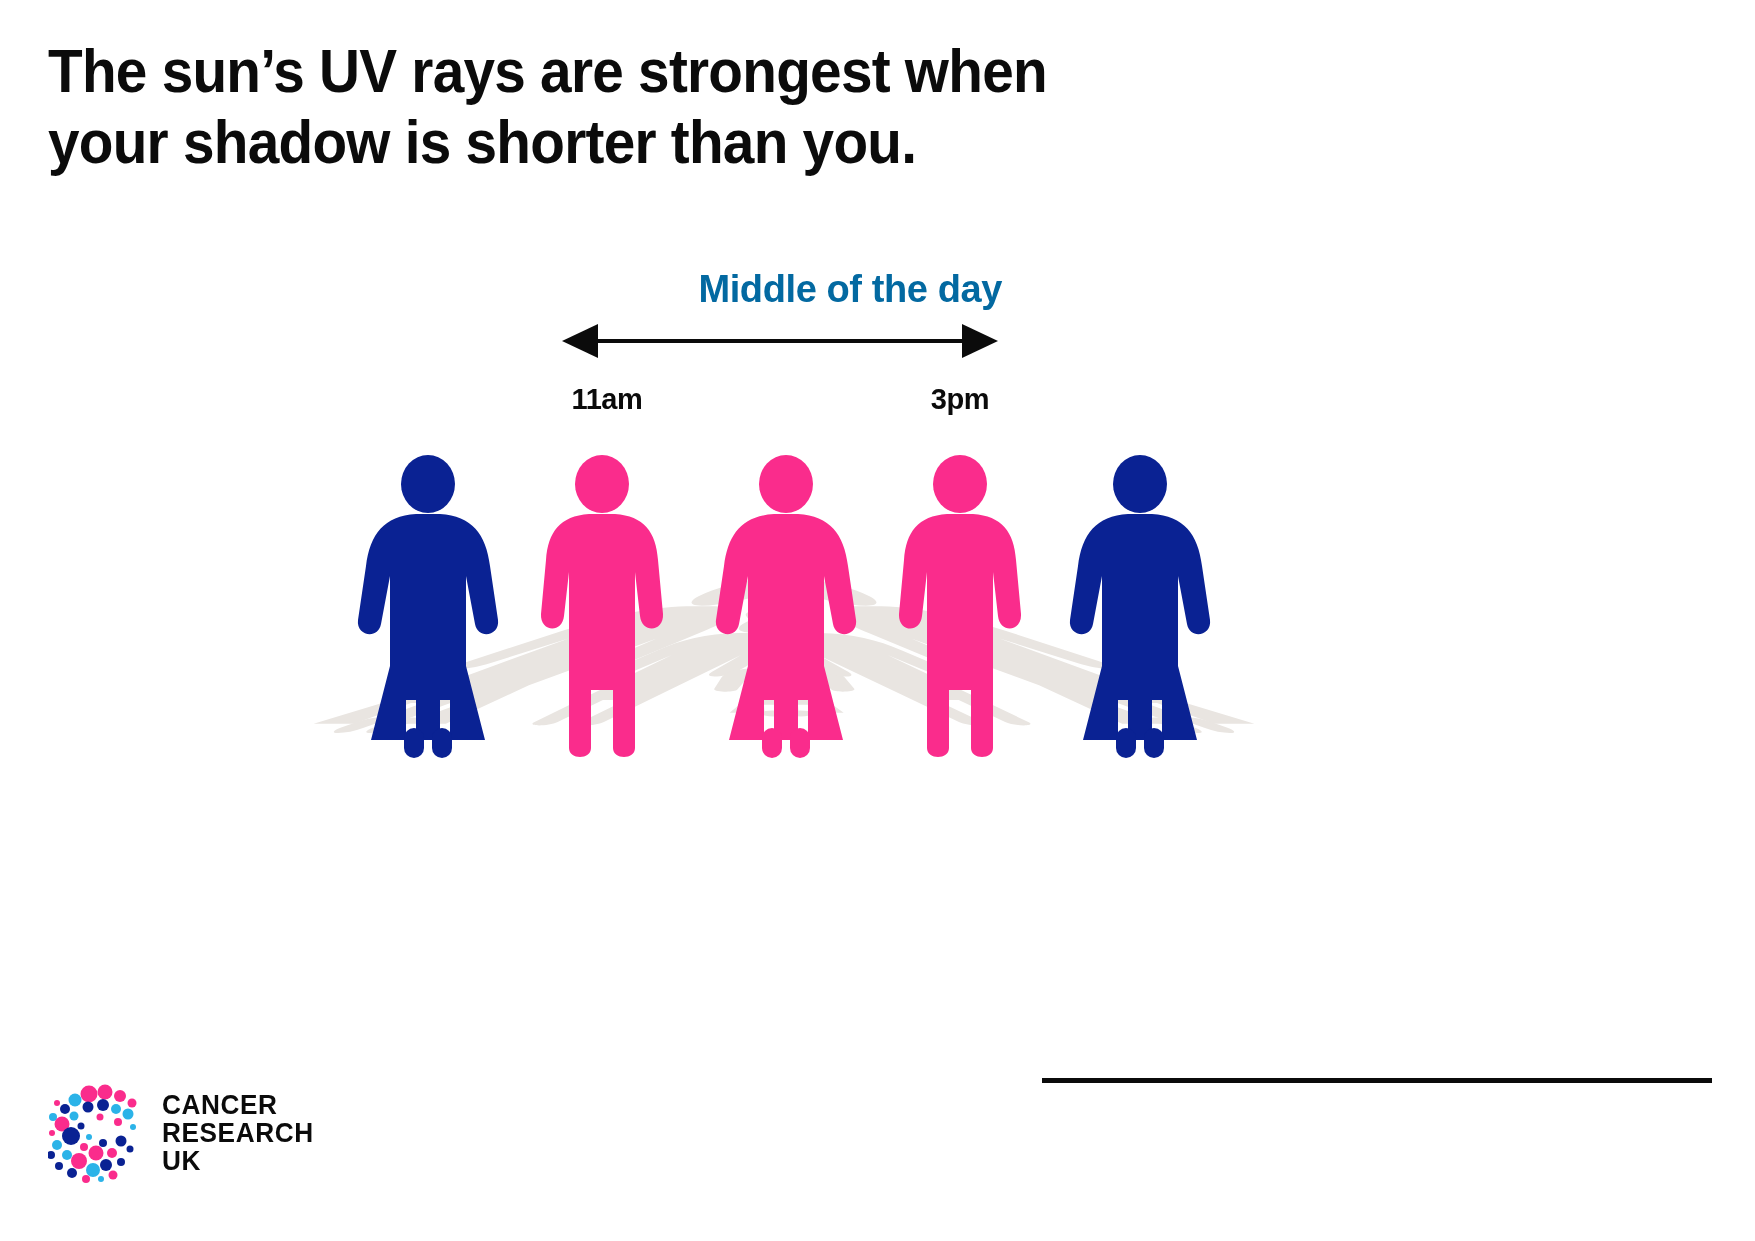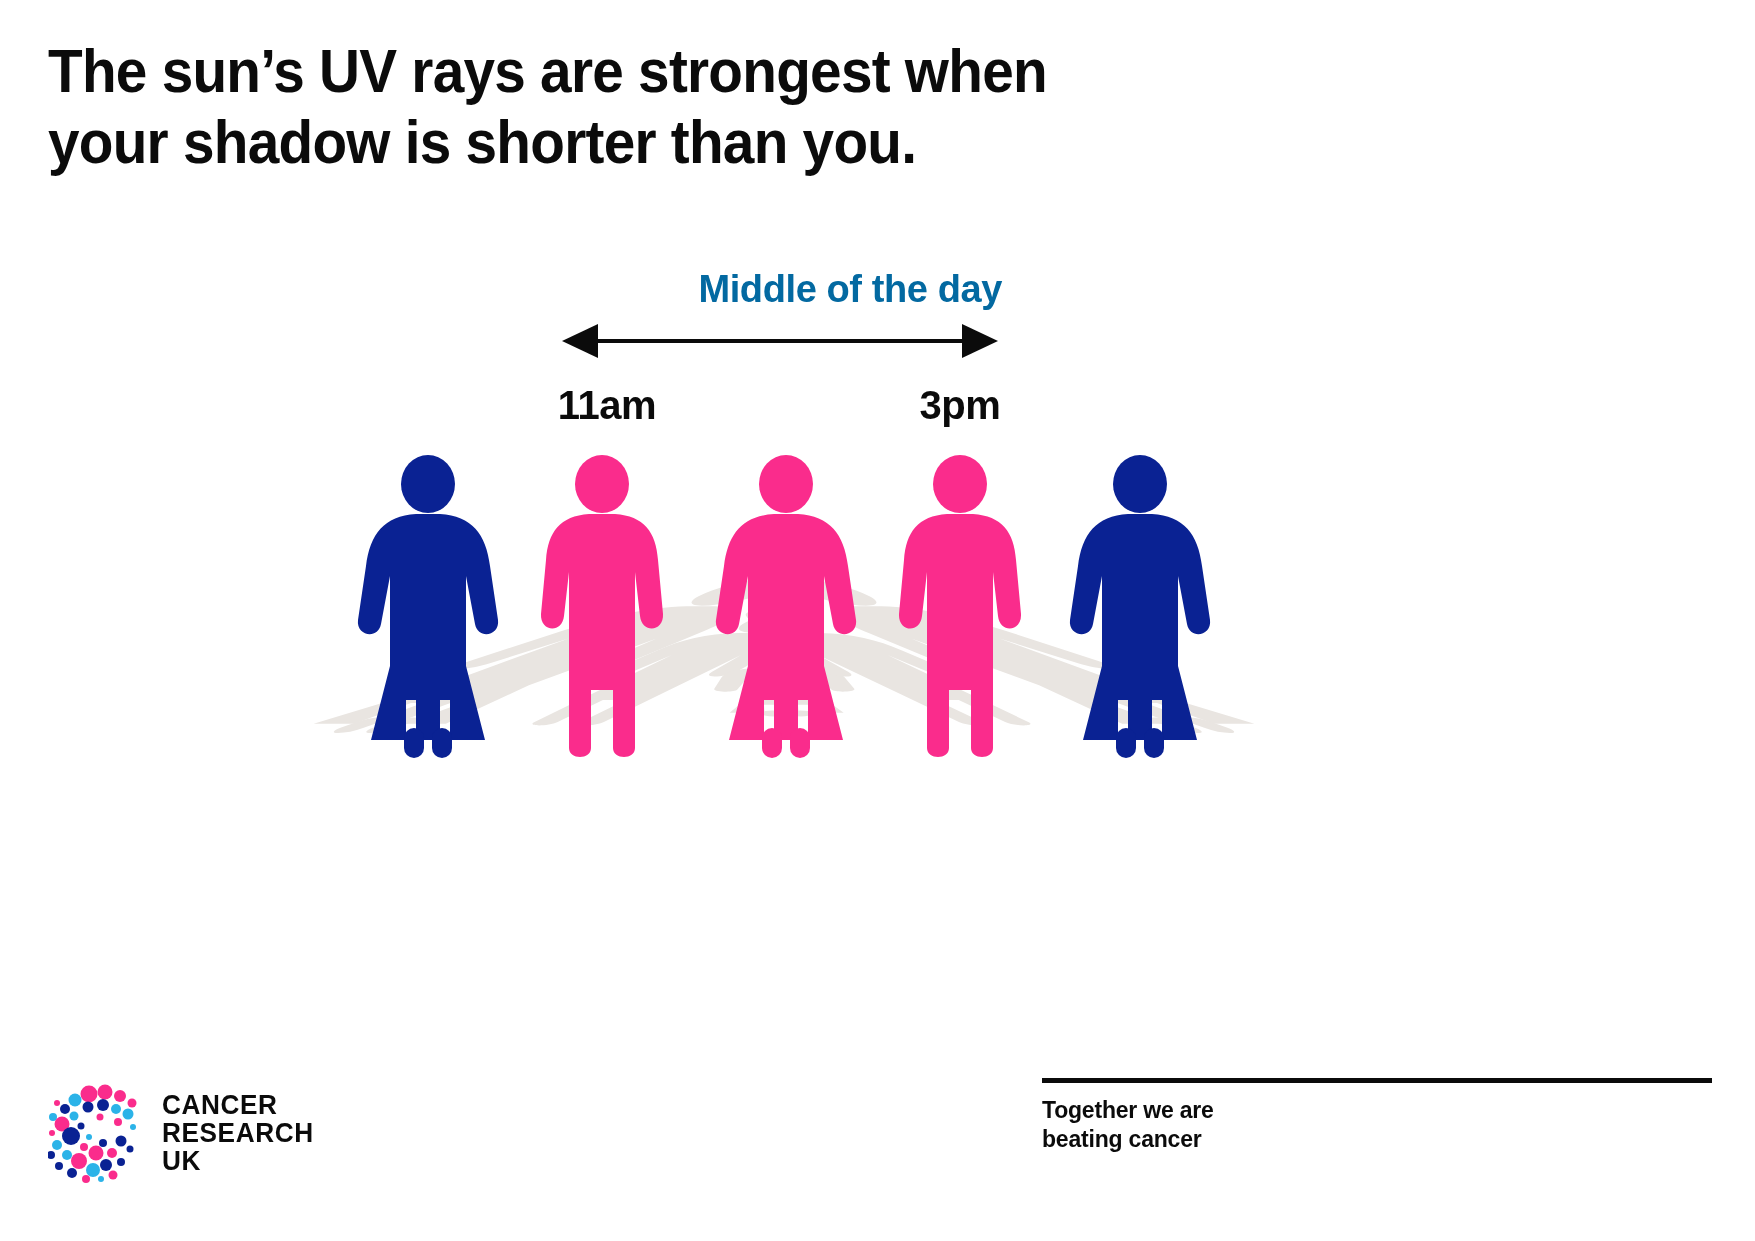--- a/index.html
+++ b/index.html
@@ -49,21 +49,21 @@
     position: absolute;
     left: 558px;
     top: 322px;
     width: 444px;
     height: 38px;
   }
   #arrow-wrap svg { display:block; }
 
   .time-label {
     position: absolute;
-    font-size: 40px;
+    font-size: 29px;
     font-weight: 700;
     letter-spacing: -0.4px;
     color: #0b0b0b;
     text-align: center;
     width: 200px;
   }
   #time-left  { left: 507px; top: 383px; }
   #time-right { left: 860px; top: 383px; text-align: center; }
 
   
@@ -273,15 +273,13 @@
     <circle cx="38" cy="96" r="4" fill="#fa2c8c"></circle>
     <circle cx="53" cy="96" r="3" fill="#2bb3e8"></circle>
   </svg>
   <div id="logo-wordmark">CANCER
 RESEARCH
 UK</div>
 </div>
 
 <div id="strapline-block">
   <div id="strapline-rule"></div>
-  <div id="strapline-text">Together we are
- beating cancer</div>
 </div>
 
 </body></html>

